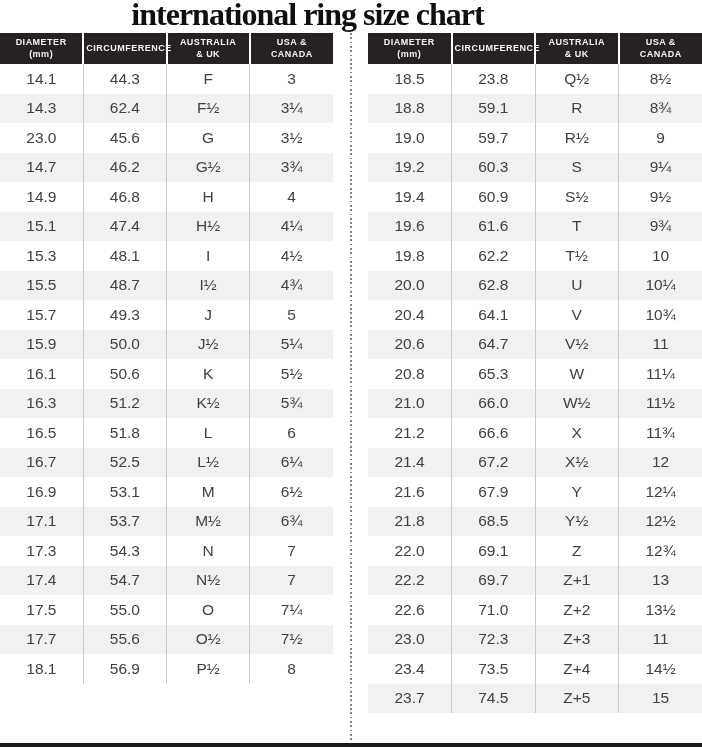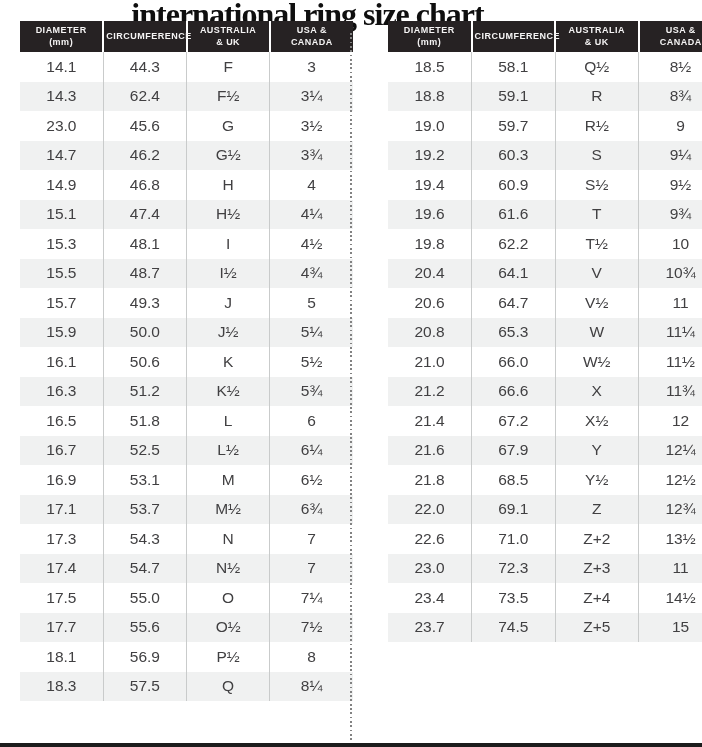--- a/index.html
+++ b/index.html
@@ -21,24 +21,23 @@
     font-weight: 700;
     font-size: 32px;
     line-height: 36px;
     letter-spacing: -1px;
     color: #0f0f0f;
     white-space: nowrap;
   }
 
   table.ring-table {
     position: absolute;
-    top: 21px;
+    top: 33px;
     border-collapse: collapse;
     table-layout: fixed;
-    margin-left: 20px;
   }
   table.ring-table.left  { left: 0;     width: 333px; }
   table.ring-table.right { left: 368px; width: 334px; }
 
   .ring-table th {
     background: #262223;
     color: #f5f4f4;
     font-size: 9px;
     font-weight: 700;
     letter-spacing: 0.5px;
@@ -216,44 +215,38 @@
           <td>55.6</td>
           <td>O½</td>
           <td>7½</td>
         </tr>
         <tr>
           <td>18.1</td>
           <td>56.9</td>
           <td>P½</td>
           <td>8</td>
         </tr>
-        <tr>
-          <td>18.3</td>
-          <td>57.5</td>
-          <td>Q</td>
-          <td>8¼</td>
-        </tr>
       </tbody>
   </table>
 
   <div class="divider"></div>
 
   <table class="ring-table right">
     <thead>
         <tr>
           <th>DIAMETER<br>(mm)</th>
           <th>CIRCUMFERENCE</th>
           <th>AUSTRALIA<br>&amp; UK</th>
           <th>USA &amp;<br>CANADA</th>
         </tr>
       </thead>
     <tbody>
         <tr>
           <td>18.5</td>
-          <td>58.1</td>
+          <td>23.8</td>
           <td>Q½</td>
           <td>8½</td>
         </tr>
         <tr>
           <td>18.8</td>
           <td>59.1</td>
           <td>R</td>
           <td>8¾</td>
         </tr>
         <tr>
@@ -280,20 +273,26 @@
           <td>T</td>
           <td>9¾</td>
         </tr>
         <tr>
           <td>19.8</td>
           <td>62.2</td>
           <td>T½</td>
           <td>10</td>
         </tr>
         <tr>
+          <td>20.0</td>
+          <td>62.8</td>
+          <td>U</td>
+          <td>10¼</td>
+        </tr>
+        <tr>
           <td>20.4</td>
           <td>64.1</td>
           <td>V</td>
           <td>10¾</td>
         </tr>
         <tr>
           <td>20.6</td>
           <td>64.7</td>
           <td>V½</td>
           <td>11</td>
@@ -334,20 +333,26 @@
           <td>Y½</td>
           <td>12½</td>
         </tr>
         <tr>
           <td>22.0</td>
           <td>69.1</td>
           <td>Z</td>
           <td>12¾</td>
         </tr>
         <tr>
+          <td>22.2</td>
+          <td>69.7</td>
+          <td>Z+1</td>
+          <td>13</td>
+        </tr>
+        <tr>
           <td>22.6</td>
           <td>71.0</td>
           <td>Z+2</td>
           <td>13½</td>
         </tr>
         <tr>
           <td>23.0</td>
           <td>72.3</td>
           <td>Z+3</td>
           <td>11</td>

